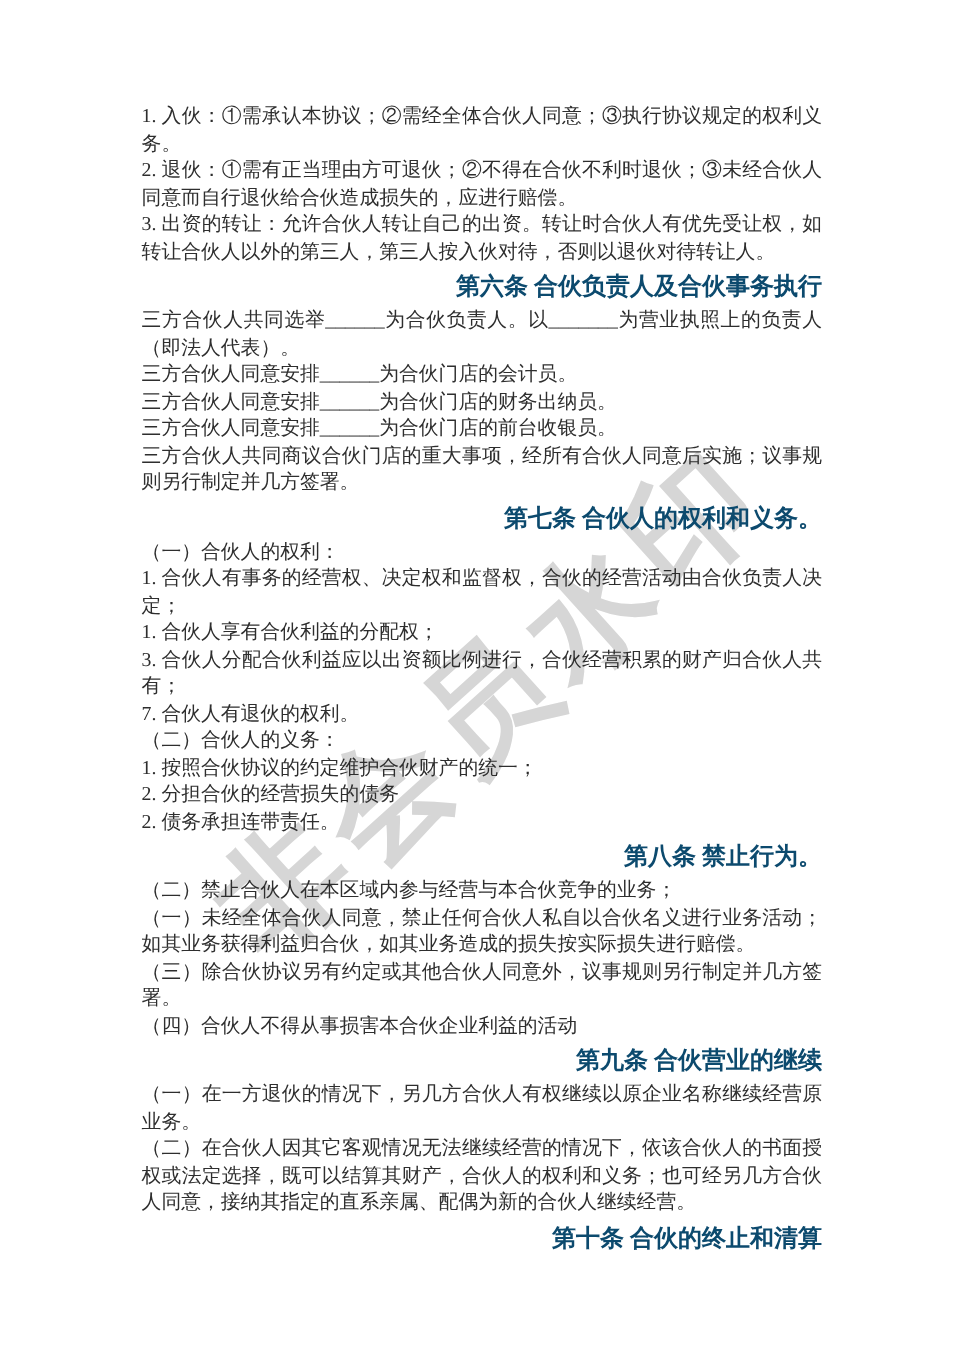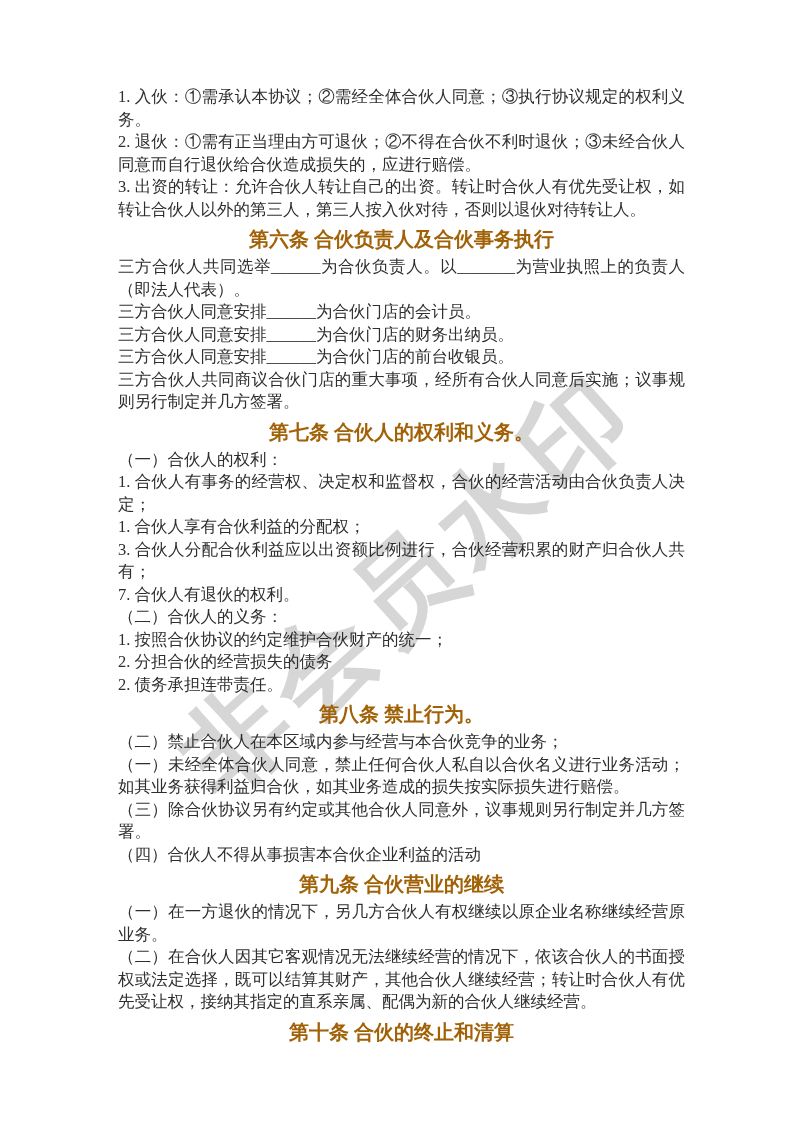--- a/index.html
+++ b/index.html
@@ -46,22 +46,22 @@
   }
   .doc-paragraph {
     margin: 0;
     word-break: break-all;
   }
   .doc-heading {
     margin: 5px 0 4px 0;
     font-size: 20px;
     line-height: 26px;
     font-weight: bold;
-    color: #a16207;
-    text-align: center;
+    color: #0c4a6e;
+    text-align: right;
   }
 </style>
 </head>
 <body>
 
 <div class="page">
   <div class="watermark" style="color: rgb(214, 214, 214);">非会员水印</div>
   <article class="content" style="color: rgb(46, 46, 46);">
       <p class="doc-paragraph">1. 入伙：①需承认本协议；②需经全体合伙人同意；③执行协议规定的权利义务。</p>
       <p class="doc-paragraph">2. 退伙：①需有正当理由方可退伙；②不得在合伙不利时退伙；③未经合伙人同意而自行退伙给合伙造成损失的，应进行赔偿。</p>
@@ -82,16 +82,16 @@
       <p class="doc-paragraph">1. 按照合伙协议的约定维护合伙财产的统一；</p>
       <p class="doc-paragraph">2. 分担合伙的经营损失的债务</p>
       <p class="doc-paragraph">2. 债务承担连带责任。</p>
       <h2 class="doc-heading">第八条 禁止行为。</h2>
       <p class="doc-paragraph">（二）禁止合伙人在本区域内参与经营与本合伙竞争的业务；</p>
       <p class="doc-paragraph">（一）未经全体合伙人同意，禁止任何合伙人私自以合伙名义进行业务活动；如其业务获得利益归合伙，如其业务造成的损失按实际损失进行赔偿。</p>
       <p class="doc-paragraph">（三）除合伙协议另有约定或其他合伙人同意外，议事规则另行制定并几方签署。</p>
       <p class="doc-paragraph">（四）合伙人不得从事损害本合伙企业利益的活动</p>
       <h2 class="doc-heading">第九条 合伙营业的继续</h2>
       <p class="doc-paragraph">（一）在一方退伙的情况下，另几方合伙人有权继续以原企业名称继续经营原业务。</p>
-      <p class="doc-paragraph">（二）在合伙人因其它客观情况无法继续经营的情况下，依该合伙人的书面授权或法定选择，既可以结算其财产，其他合伙人继续经营；转让时合伙人有优先受让权，接纳其指定的直系亲属、配偶为新的合伙人继续经营。</p>
+      <p class="doc-paragraph">（二）在合伙人因其它客观情况无法继续经营的情况下，依该合伙人的书面授权或法定选择，既可以结算其财产，合伙人的权利和义务；也可经另几方合伙人同意，接纳其指定的直系亲属、配偶为新的合伙人继续经营。</p>
       <h2 class="doc-heading">第十条 合伙的终止和清算</h2>
     </article>
 </div>
 
 </body></html>

